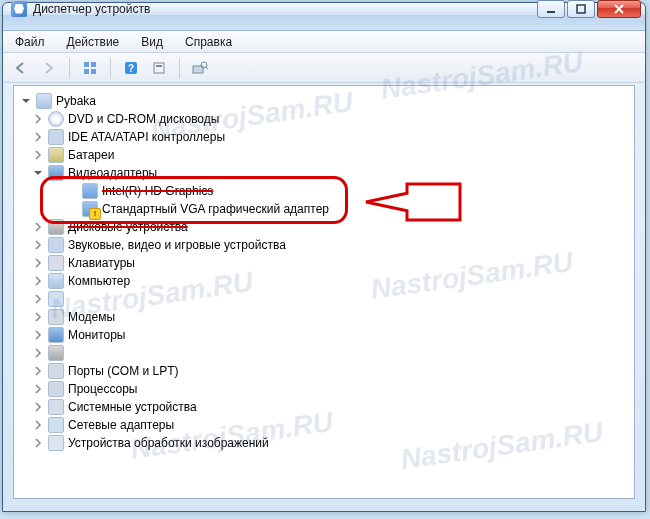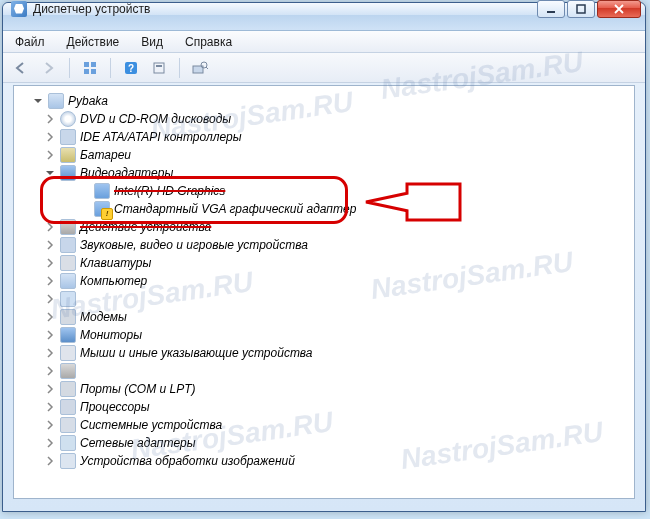--- a/index.html
+++ b/index.html
@@ -76,24 +76,23 @@
   border-radius:3px;
   display:flex; align-items:center; justify-content:center;
   color:#4a5a70;
 }
 .sep { width:1px; height:20px; background:#c5d2e3; margin:0 4px; }
 .content-wrap{
   position:absolute; left:10px; right:10px; top:82px; bottom:12px;
   background:#fff; border:1px solid #9fb4cc;
 }
 .tree {
-  padding: 6px 16px;
+  padding: 6px 4px;
   line-height: 18px;
   user-select:none;
-  font-style:italic;
 }
 .node { display:flex; align-items:center; height:18px; }
 .expander {
   width:12px; height:12px; margin-right:2px;
   display:inline-flex; align-items:center; justify-content:center;
   color:#666; font-size:10px;
 }
 .ind { display:inline-block; }
 .ind.l1{width:14px;} .ind.l3{width:48px;}
 .devicon {
@@ -286,21 +285,21 @@
           <span class="label">Стандартный VGA графический адаптер</span>
         </div>
         <div class="node">
           <span class="ind l1"></span>
           <span class="expander">
             <svg width="10" height="10">
               <path d="M3 1 L7 5 L3 9" fill="none" stroke="#888" stroke-width="1.5"></path>
             </svg>
           </span>
           <span class="devicon drive"></span>
-          <span class="label strike">Действие устройства</span>
+          <span class="label strike">Дисковые устройства</span>
         </div>
         <div class="node">
           <span class="ind l1"></span>
           <span class="expander">
             <svg width="10" height="10">
               <path d="M3 1 L7 5 L3 9" fill="none" stroke="#888" stroke-width="1.5"></path>
             </svg>
           </span>
           <span class="devicon sound"></span>
           <span class="label">Звуковые, видео и игровые устройства</span>
@@ -346,30 +345,20 @@
         </div>
         <div class="node">
           <span class="ind l1"></span>
           <span class="expander">
             <svg width="10" height="10">
               <path d="M3 1 L7 5 L3 9" fill="none" stroke="#888" stroke-width="1.5"></path>
             </svg>
           </span>
           <span class="devicon monitor"></span>
           <span class="label">Мониторы</span>
-        </div>
-        <div class="node">
-          <span class="ind l1"></span>
-          <span class="expander">
-            <svg width="10" height="10">
-              <path d="M3 1 L7 5 L3 9" fill="none" stroke="#888" stroke-width="1.5"></path>
-            </svg>
-          </span>
-          <span class="devicon mouse"></span>
-          <span class="label">Мыши и иные указывающие устройства</span>
         </div>
         <div class="node">
           <span class="ind l1"></span>
           <span class="expander">
             <svg width="10" height="10">
               <path d="M3 1 L7 5 L3 9" fill="none" stroke="#888" stroke-width="1.5"></path>
             </svg>
           </span>
           <span class="devicon drive"></span>
         </div>

